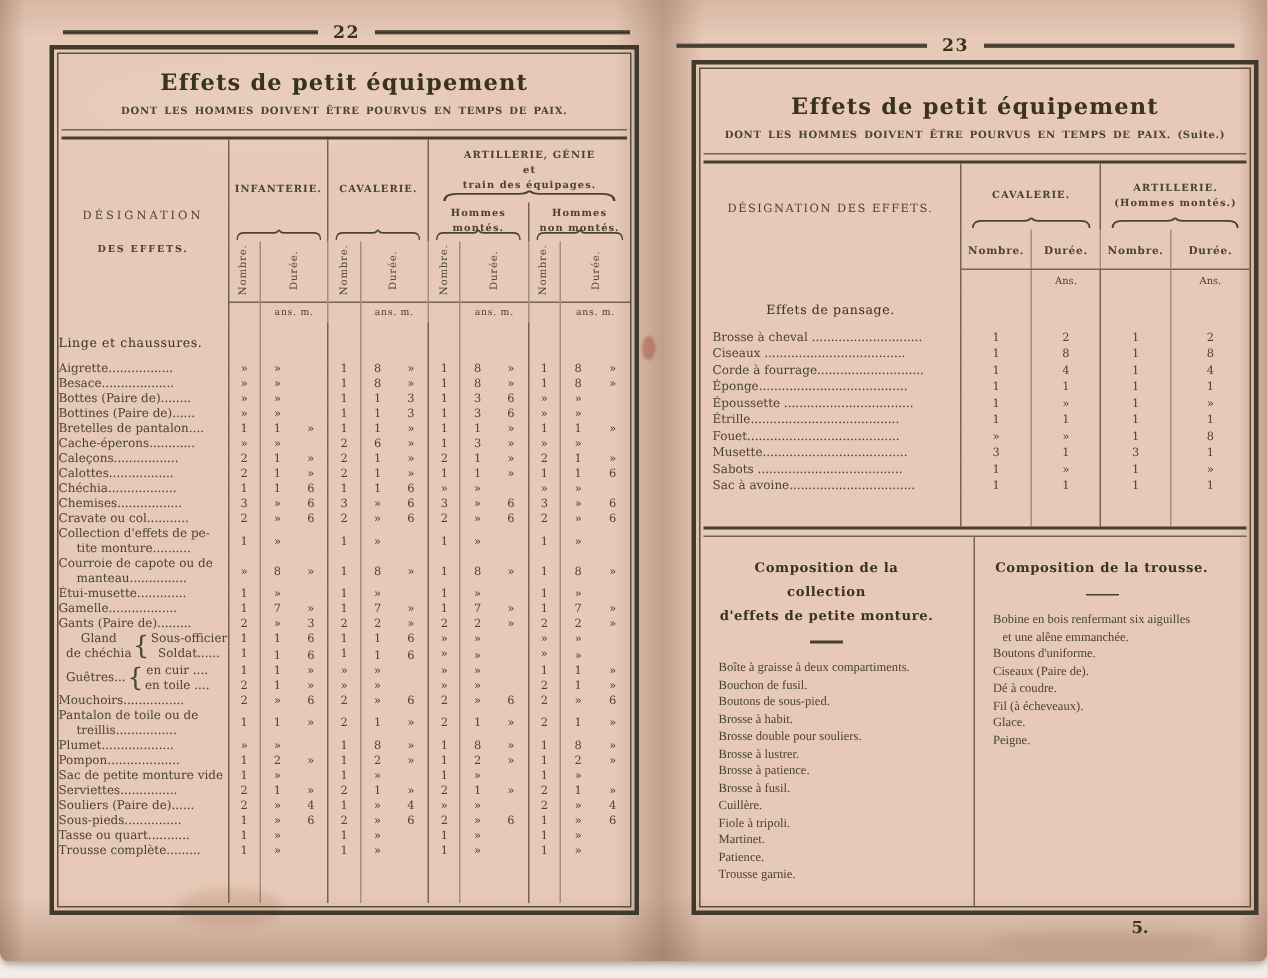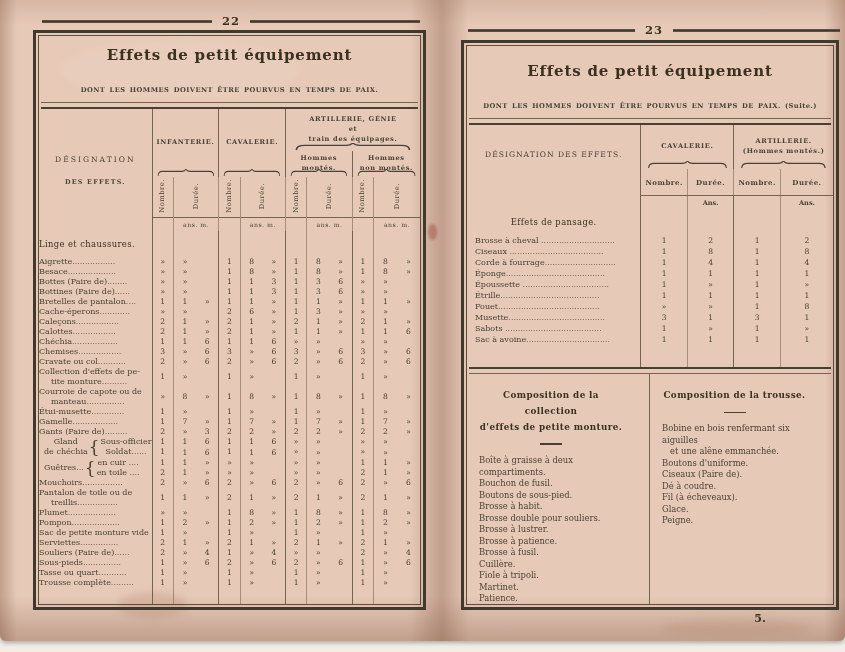--- a/index.html
+++ b/index.html
@@ -30,33 +30,33 @@
   .stain.s1{left:118px;top:592px;width:70px;height:26px;background:rgba(140,95,62,0.16);}
   .stain.s2{left:660px;top:620px;width:150px;height:16px;background:rgba(150,105,72,0.14);}
   .stain.s3{left:428px;top:224px;width:9px;height:16px;background:rgba(150,60,40,0.40);filter:blur(1px);}
   .stain.s4{left:60px;top:40px;width:240px;height:60px;background:rgba(255,245,235,0.10);}
 
   
   .pnr{position:absolute;display:flex;align-items:center;gap:10px;}
   .pnr .seg{flex:1;height:3px;background:linear-gradient(180deg,#6a6152,#3c3527 55%,#6a6152);}
   .pnr .pn{font-weight:bold;font-size:11.5px;color:var(--ink2);letter-spacing:1px;}
   .pnr.left{left:42px;top:14px;width:378px;}
-  .pnr.right{left:468px;top:23px;width:372px;}
+  .pnr.right{left:451px;top:23px;width:372px;}
 
   
   .page-frame{position:absolute;border:3px solid var(--frame);box-sizing:border-box;}
   .page-frame .frame-in{position:absolute;inset:2px;border:1px solid rgba(74,66,48,0.9);overflow:hidden;}
   .page-frame.pf-left{left:33px;top:30px;width:393px;height:580px;}
   .page-frame.pf-right{left:461px;top:40px;width:378px;height:570px;}
 
   .doc-title{ text-align:center;font-weight:bold;color:var(--ink2);
     font-size:15px;letter-spacing:0.8px;margin-top:10px;}
   .pf-right .doc-title{margin-top:16px;}
   .doc-sub{ text-align:center;font-size:6.7px;letter-spacing:0.45px;word-spacing:1.5px;
-    color:var(--ink);margin-top:22px;font-weight:bold;}
+    color:var(--ink);margin-top:6px;font-weight:bold;}
   .hrule{margin:8px 2px 0 2px;height:4px;border-top:1px solid var(--line);border-bottom:2px solid #473f2f;}
 
   
   table.tbl{border-collapse:collapse;table-layout:fixed;width:100%;
     font-size:8px;color:var(--ink);margin-top:0;}
   table.tbl td, table.tbl th{padding:0;margin:0;font-weight:normal;}
 
   
   th.des{vertical-align:middle;}
   th.des .des1{font-size:7.6px;letter-spacing:2px;font-weight:normal;color:var(--ink);text-align:center;margin-bottom:14px;}
@@ -87,32 +87,32 @@
 
   
   td.glabel .gwrap{display:flex;align-items:center;line-height:10px;text-align:center;}
   td.glabel .gleft{padding-left:5px;white-space:nowrap;}
   td.glabel .gbrace{font-size:17px;font-weight:normal;padding:0 1px;color:var(--ink);}
   td.glabel .gsubs div{white-space:nowrap;}
 
   
   .pf-right table.tbl thead tr.rh2 th{height:26px;border-bottom:1px solid var(--line);font-size:7px;font-weight:bold;letter-spacing:0.5px;text-align:center;vertical-align:middle;}
   .pf-right tr.rh1 th{height:44px;}
-  .pf-right tr.ansrow td{height:13px;font-size:6.6px;font-weight:bold;vertical-align:middle;}
+  .pf-right tr.ansrow td{height:13px;font-size:6.6px;font-weight:normal;vertical-align:middle;}
   .pf-right tr.datarow td{height:11px;line-height:11px;}
   .pf-right td.label{padding-left:8px;}
   .pf-right tr.fillrow td{height:22px;}
 
   .divider{margin:0 2px;height:4px;border-top:2px solid #473f2f;border-bottom:1px solid var(--line);}
   .comp{display:flex;height:248px;}
   .comp-col{width:50%;box-sizing:border-box;padding:14px 26px 0 12px;}
   .comp-col.first{border-right:1px solid var(--line);}
   .comp-title{font-weight:bold;font-size:8.8px;text-align:center;letter-spacing:0.4px;color:var(--ink2);white-space:pre-line;line-height:1.8;}
   .comp-dash{width:22px;height:1.6px;background:#473f2f;margin:8px auto 10px auto;}
-  .comp-items{font-size:8.4px;line-height:11.5px;}
+  .comp-items{font-size:8.4px;line-height:11.5px;font-family:Liberation Serif, serif;}
   .comp-items .item{white-space:pre-wrap;}
 
   .footer-mark{position:absolute;left:740px;top:612px;width:40px;text-align:center;
     font-weight:bold;font-size:11px;color:var(--ink2);}
 </style>
 </head>
 <body>
 
 <div class="spread">
   <div class="stain s1"></div>

